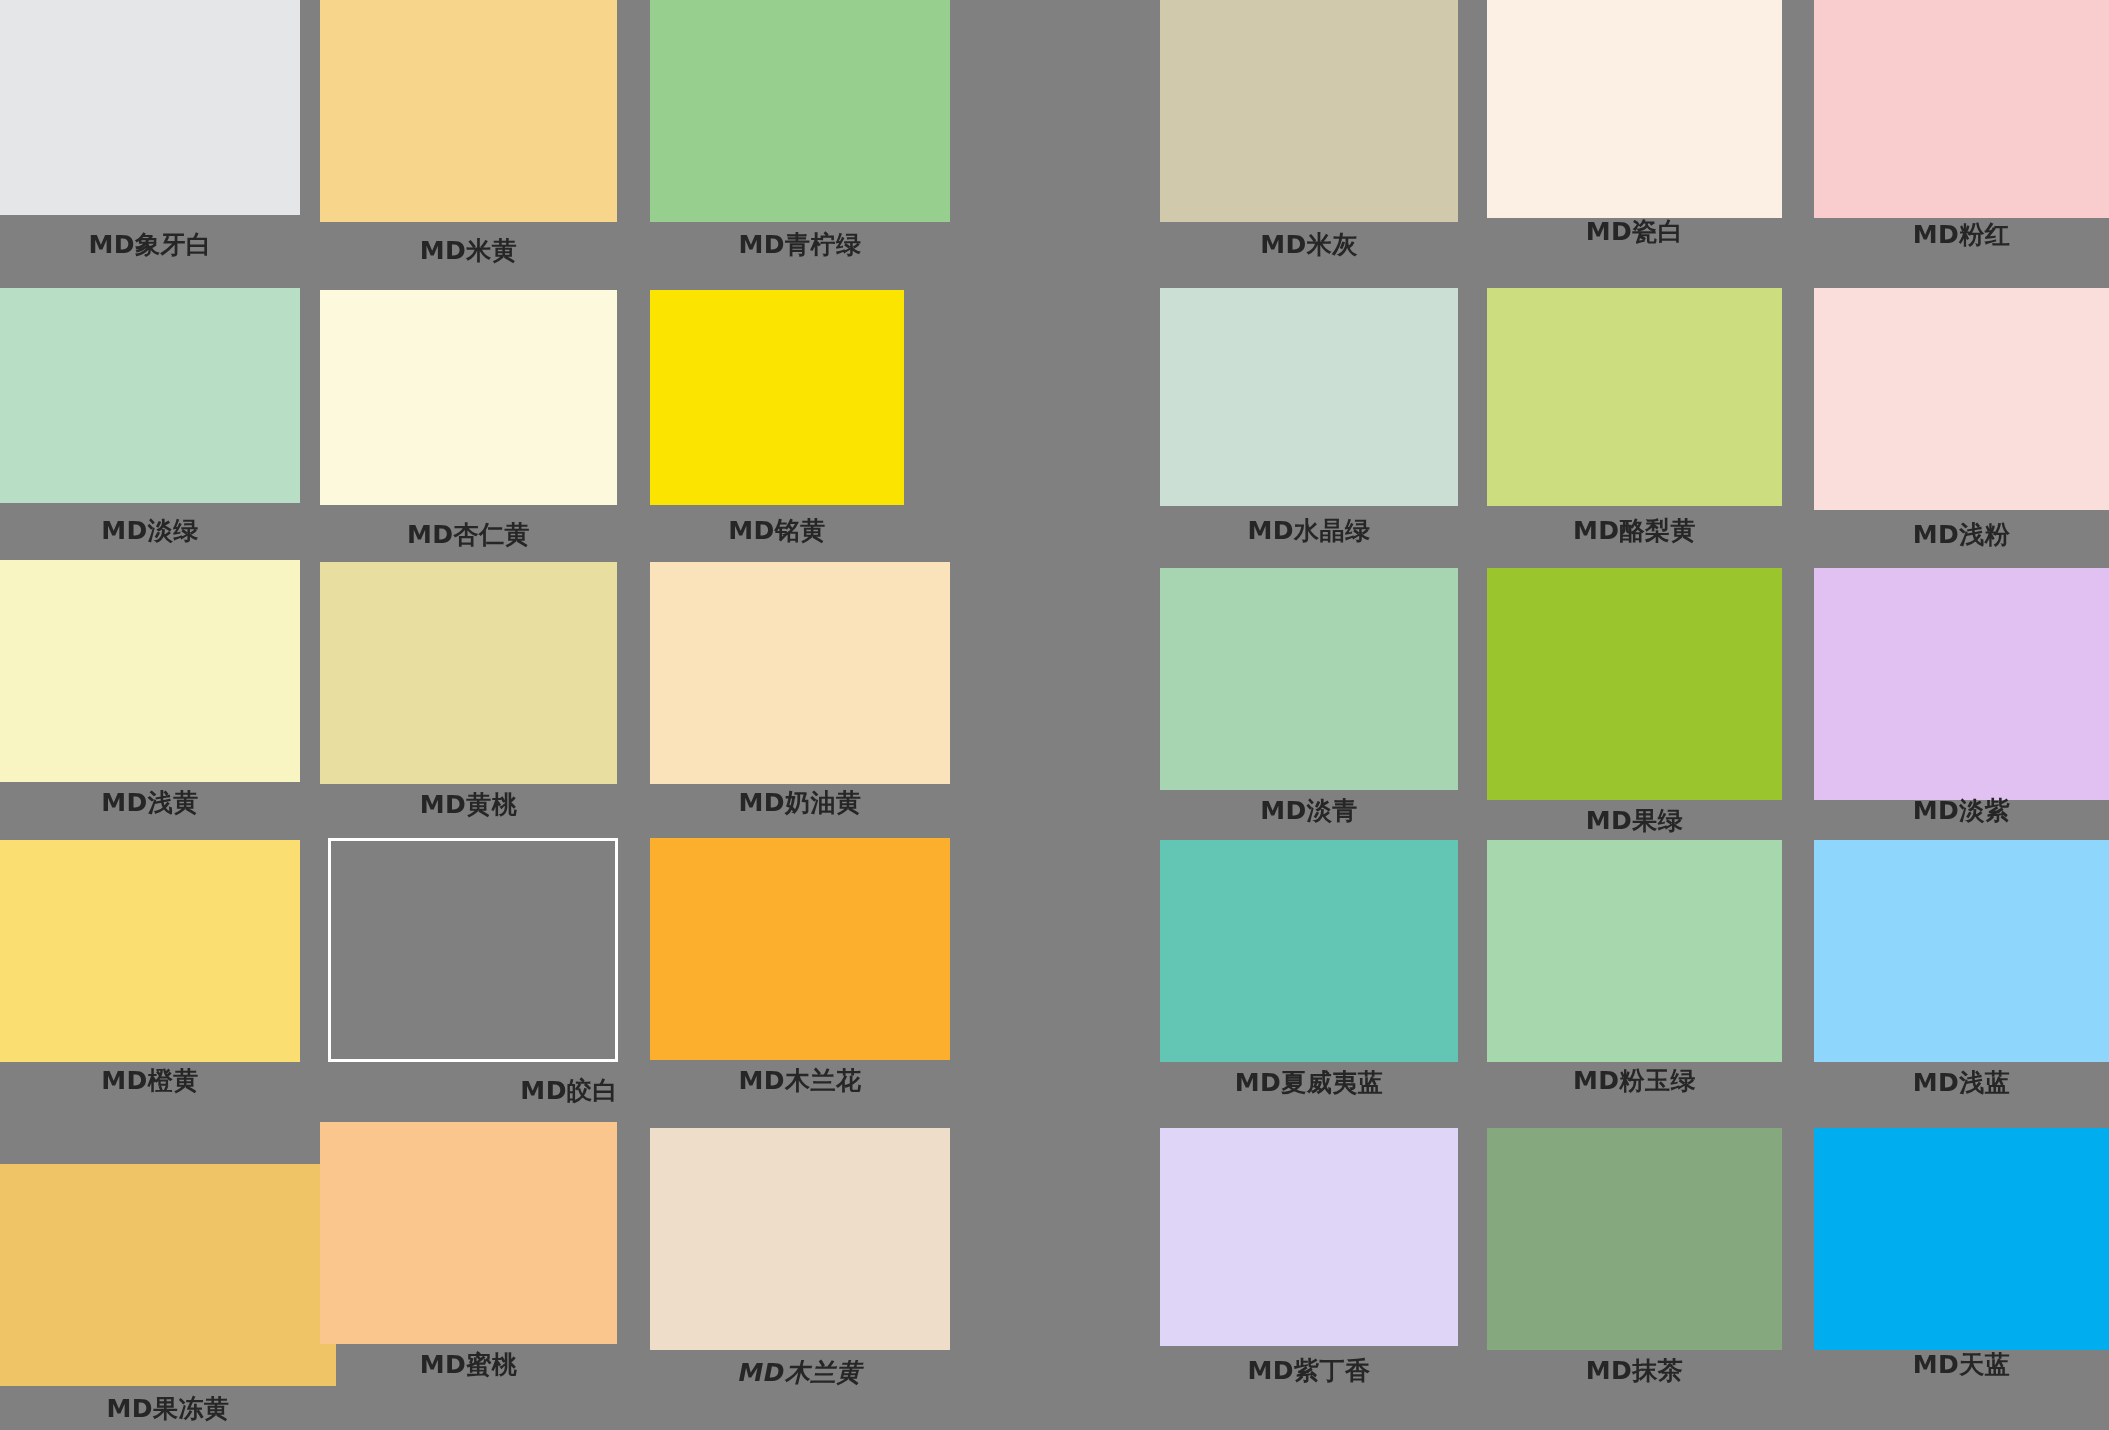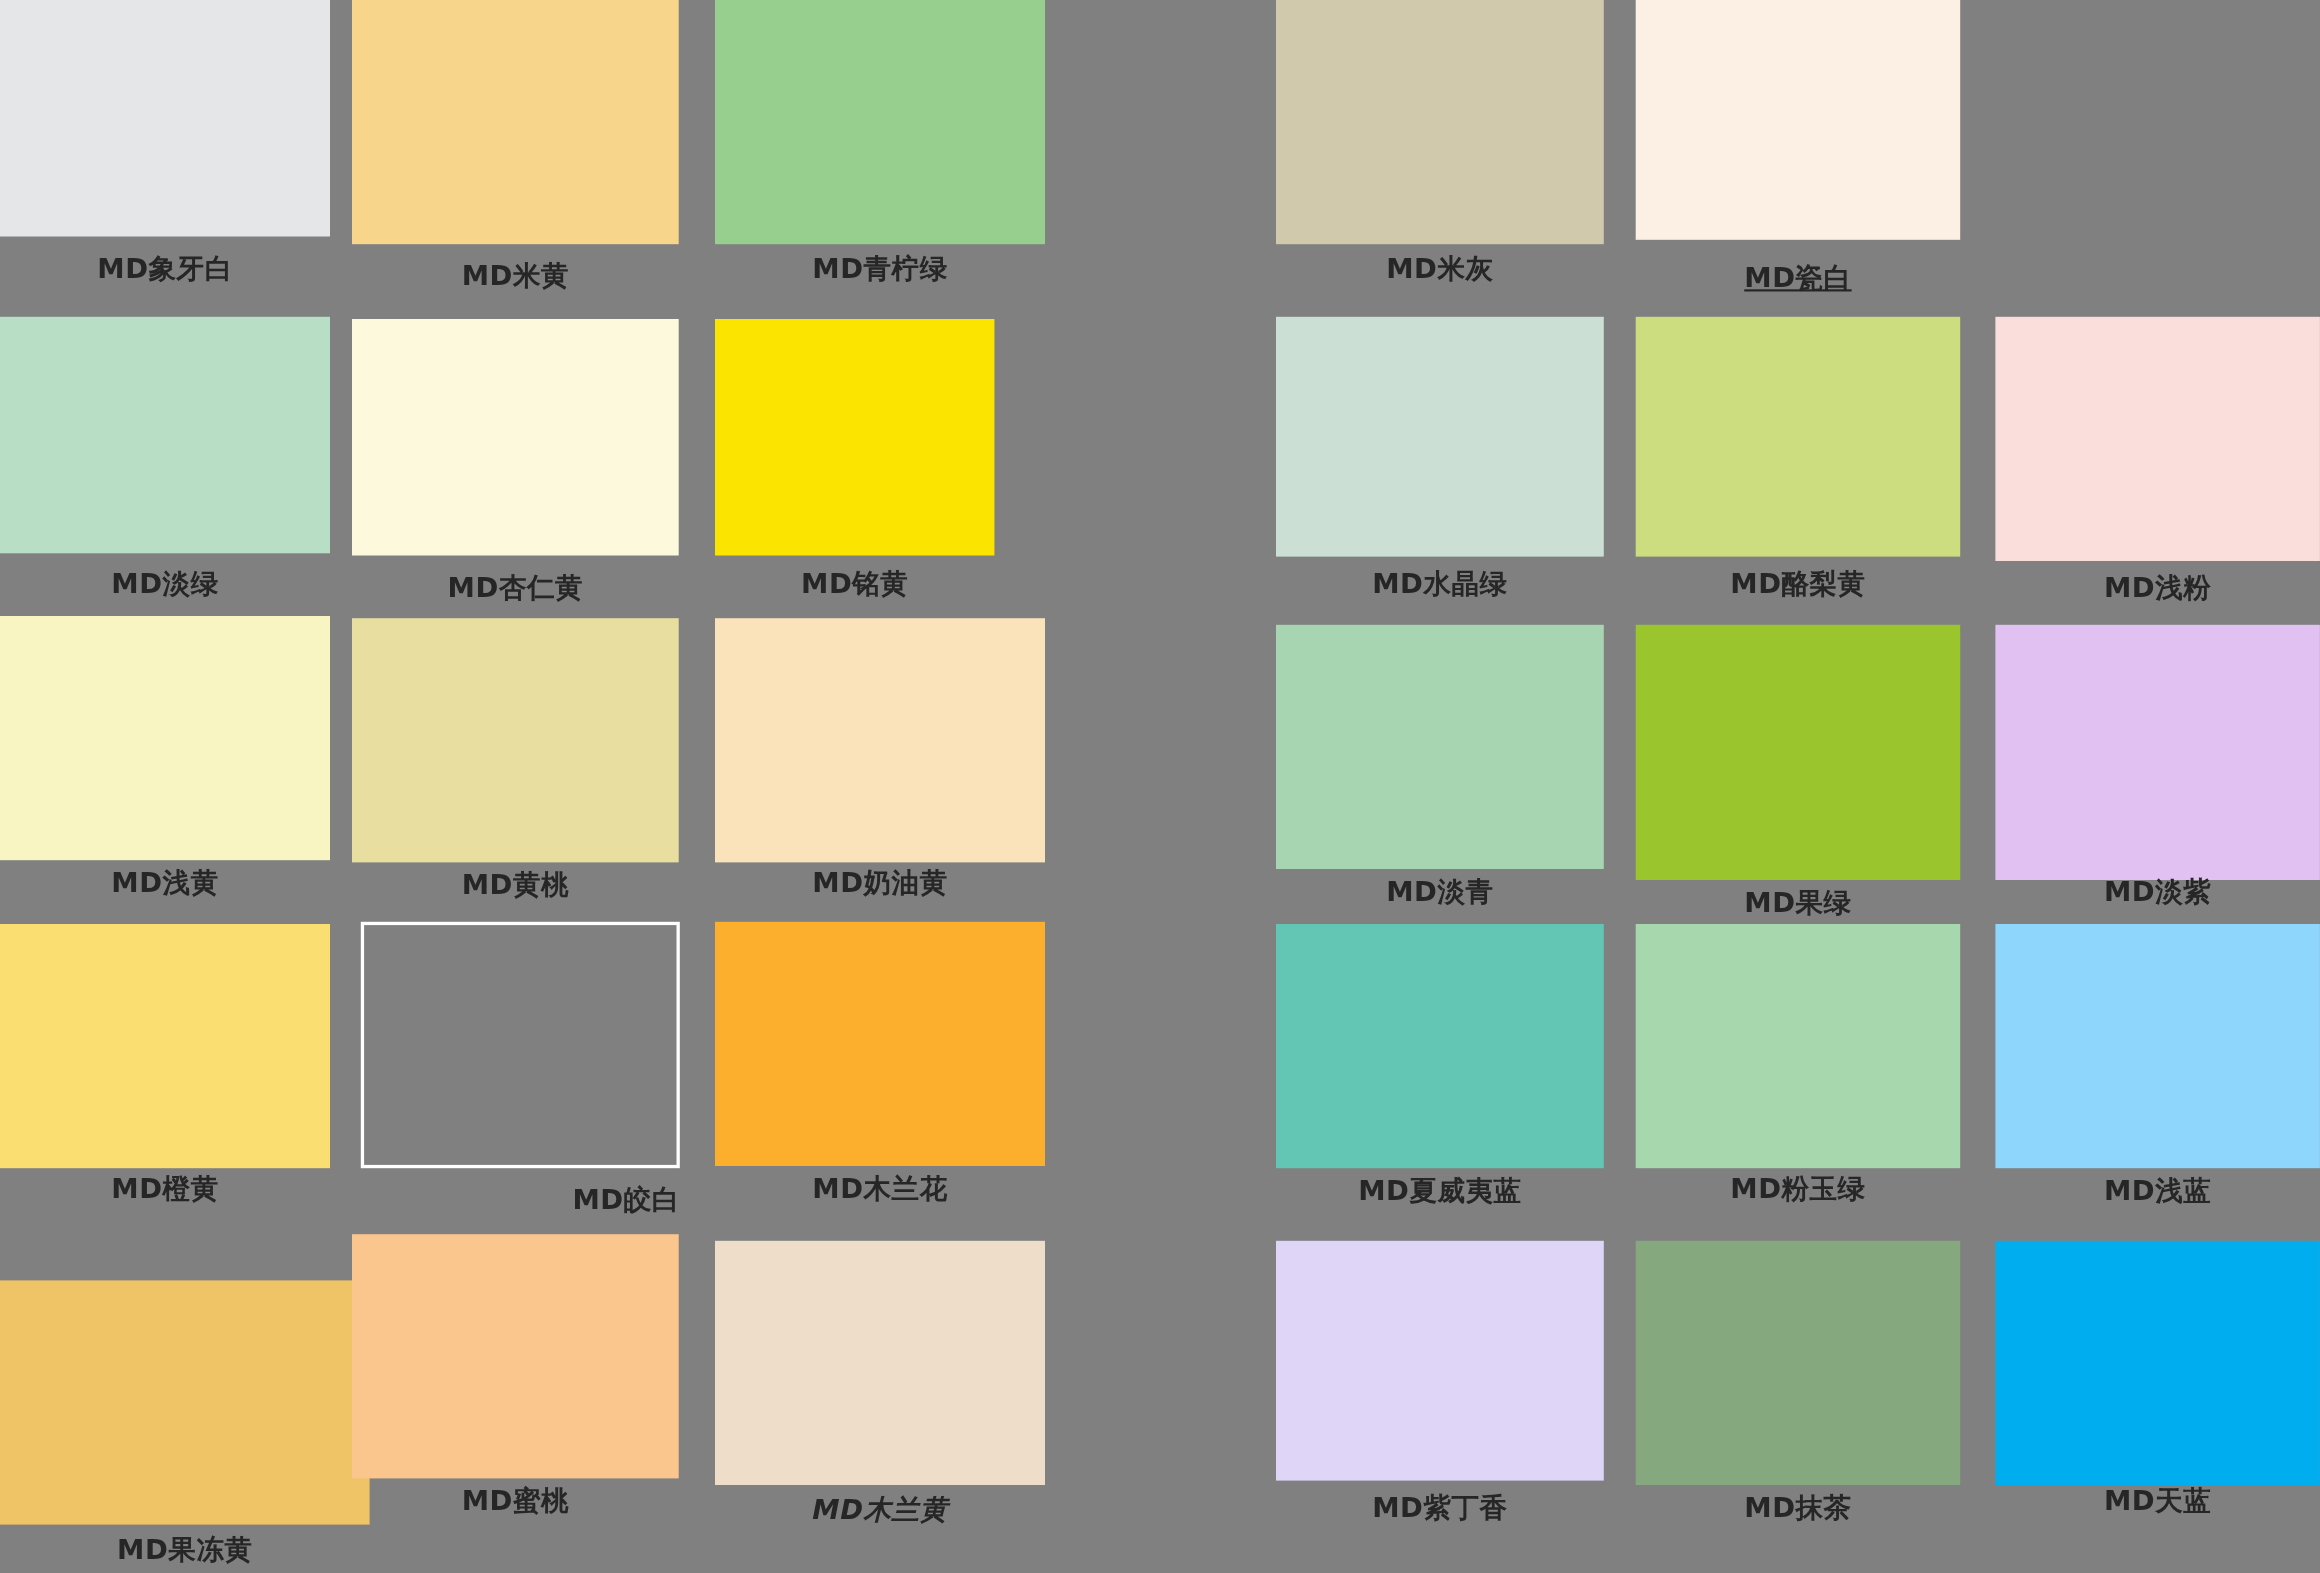--- a/index.html
+++ b/index.html
@@ -69,21 +69,25 @@
     <div class="swatch-cell" style="left: 650px; top: 0px; width: 300px; height: 272px;">
       <div class="swatch-chip" style="height: 222px; background: rgb(150, 207, 142);"></div>
       <div class="swatch-label" style="top: 232px; color: rgb(38, 38, 38);">MD青柠绿</div>
     </div>
     <div class="swatch-cell" style="left: 1160px; top: 0px; width: 298px; height: 272px;">
       <div class="swatch-chip" style="height: 222px; background: rgb(208, 201, 172);"></div>
       <div class="swatch-label" style="top: 232px; color: rgb(38, 38, 38);">MD米灰</div>
     </div>
     <div class="swatch-cell" style="left: 1487px; top: 0px; width: 295px; height: 268px;">
       <div class="swatch-chip" style="height: 218px; background: rgb(252, 240, 228);"></div>
-      <div class="swatch-label" style="top: 240px; color: rgb(38, 38, 38); text-decoration: underline;">MD瓷白</div>
+      <div class="swatch-label" style="top: 219px; color: rgb(38, 38, 38);">MD瓷白</div>
+    </div>
+    <div class="swatch-cell" style="left: 1814px; top: 0px; width: 295px; height: 262px;">
+      <div class="swatch-chip" style="height: 218px; background: rgb(249, 205, 205);"></div>
+      <div class="swatch-label" style="top: 222px; color: rgb(38, 38, 38);">MD粉红</div>
     </div>
     <div class="swatch-cell" style="left: 0px; top: 288px; width: 300px; height: 270px;">
       <div class="swatch-chip" style="height: 215px; background: rgb(184, 222, 198);"></div>
       <div class="swatch-label" style="top: 230px; color: rgb(38, 38, 38);">MD淡绿</div>
     </div>
     <div class="swatch-cell" style="left: 320px; top: 290px; width: 297px; height: 272px;">
       <div class="swatch-chip" style="height: 215px; background: rgb(253, 249, 220);"></div>
       <div class="swatch-label" style="top: 232px; color: rgb(38, 38, 38);">MD杏仁黄</div>
     </div>
     <div class="swatch-cell" style="left: 650px; top: 290px; width: 254px; height: 268px;">

